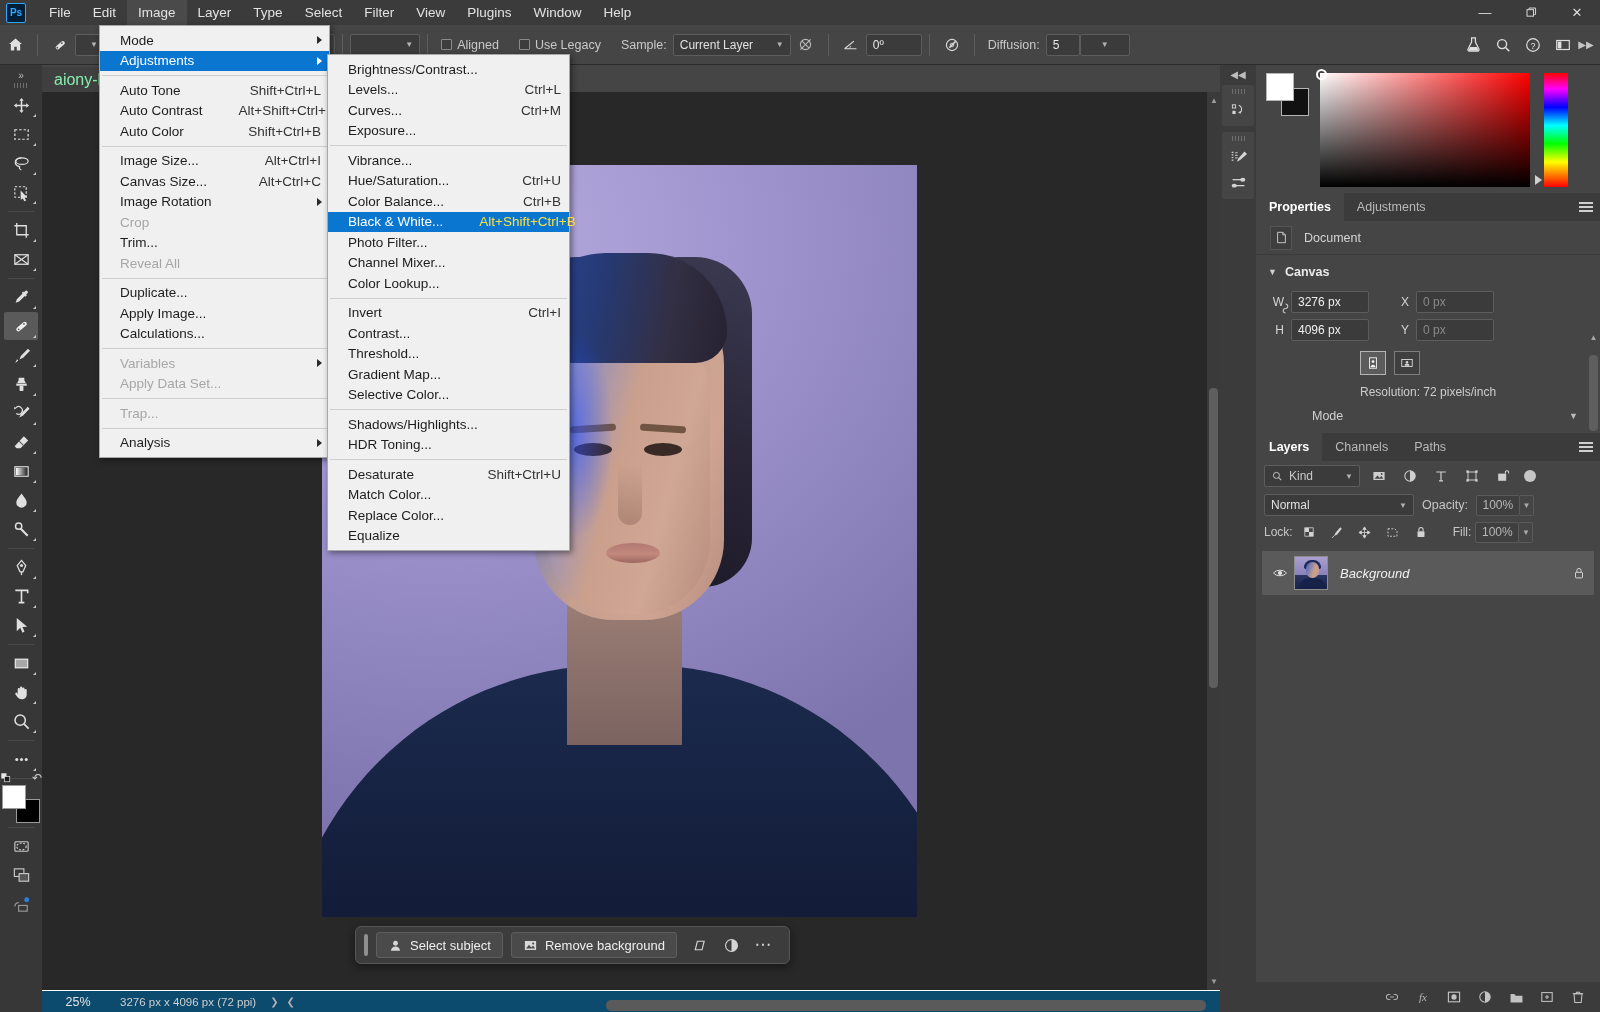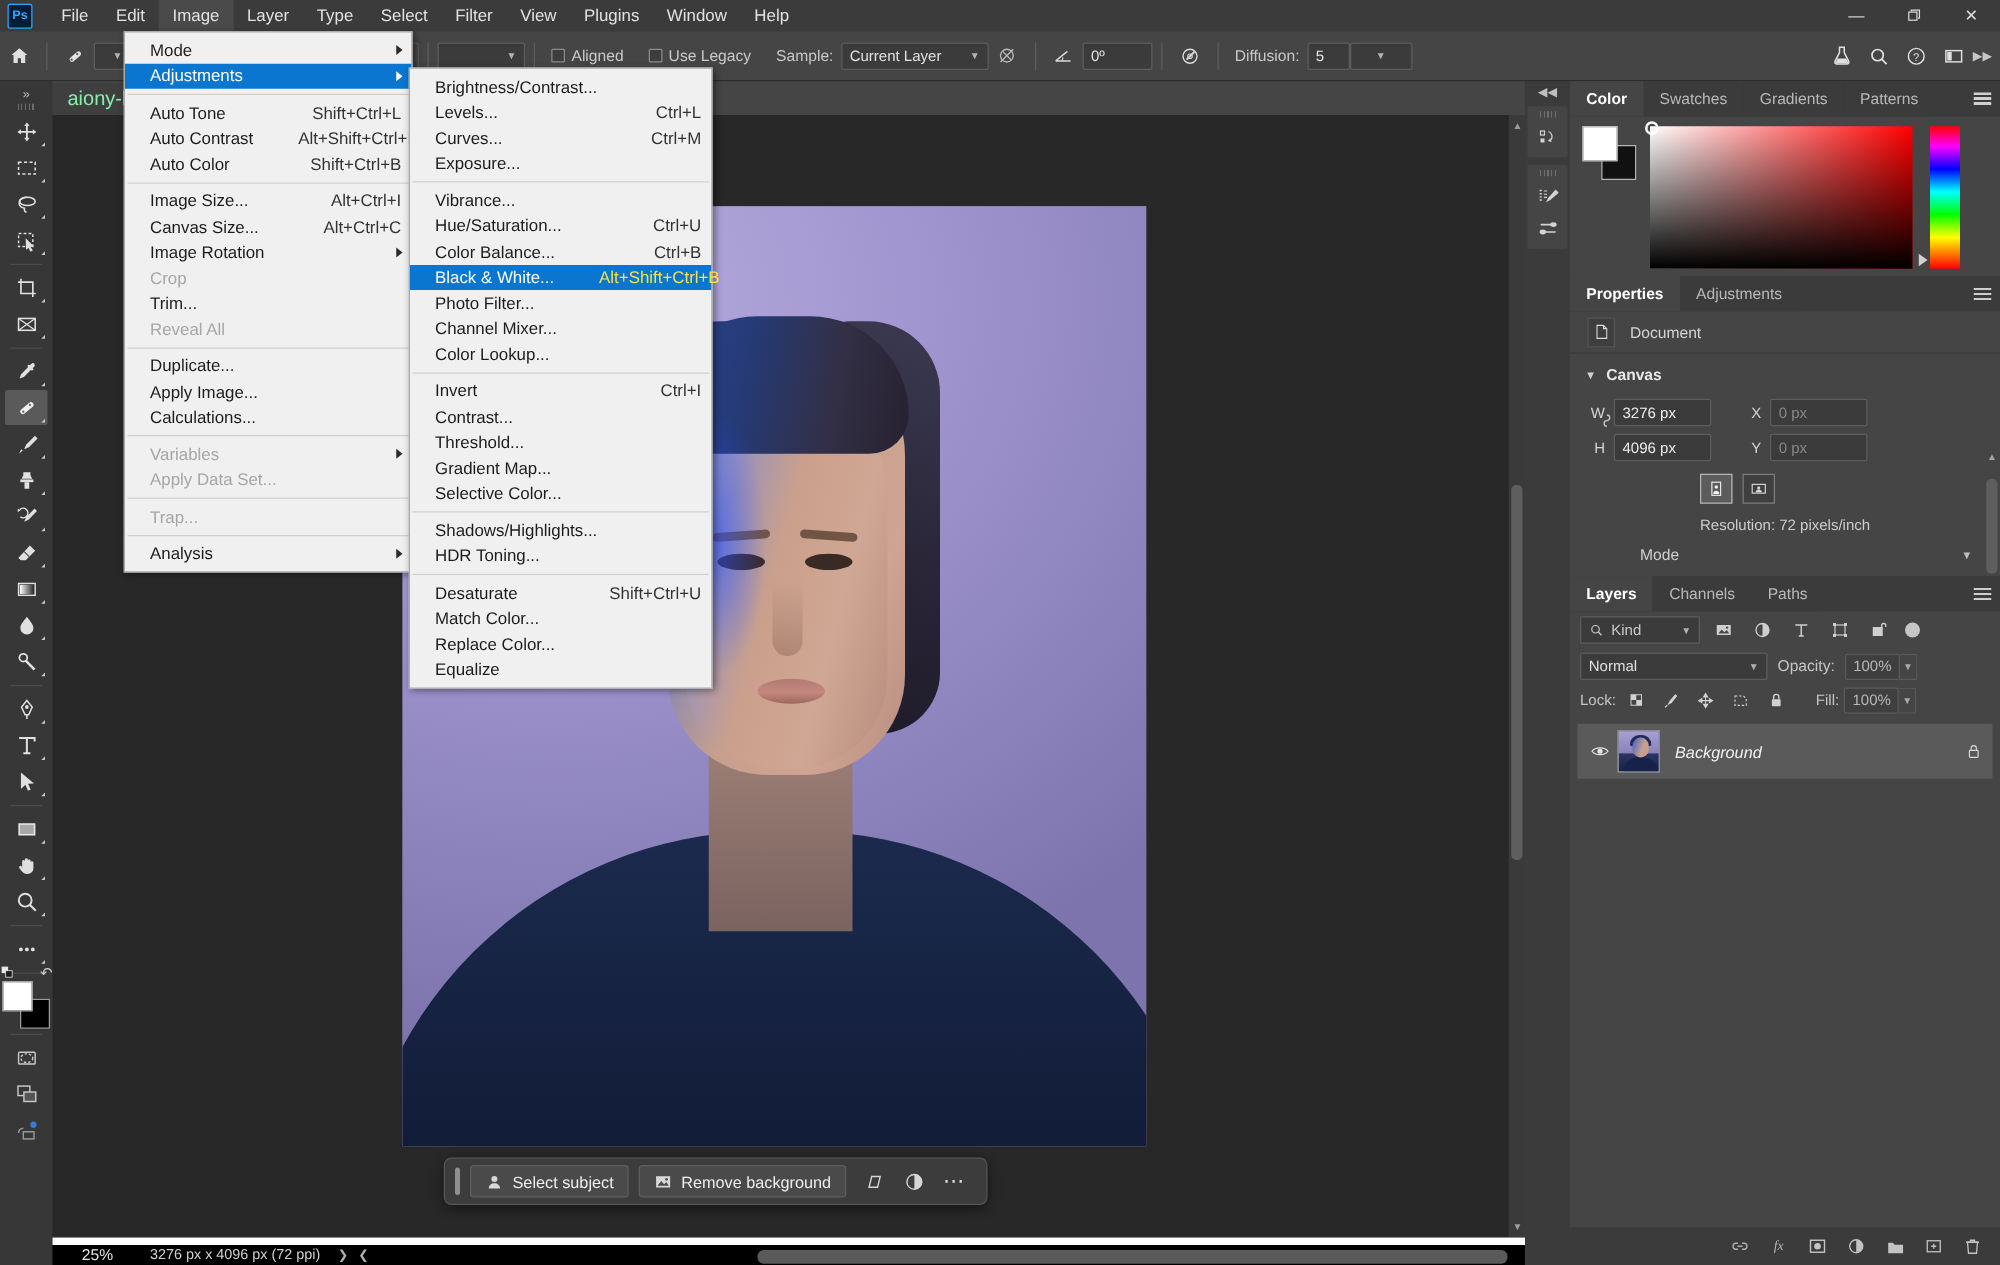--- a/index.html
+++ b/index.html
@@ -85,21 +85,21 @@
   .canvas-vup{position:absolute;right:2px;top:4px;color:#9b9b9b;font-size:8px;}
   .canvas-vdn{position:absolute;right:2px;bottom:4px;color:#9b9b9b;font-size:8px;}
 
   
   .ctxbar{position:absolute;left:355px;bottom:48px;height:38px;background:#3c3c3c;border:1px solid #565656;border-radius:6px;display:flex;align-items:center;padding:0 8px;box-shadow:0 3px 10px rgba(0,0,0,.45);}
   .ctx-grip{width:4px;height:22px;background:#8f8f8f;border-radius:2px;margin-right:8px;}
   .ctx-btn{display:flex;align-items:center;gap:7px;height:26px;padding:12px 11px;background:#4a4a4a;border:1px solid #5e5e5e;border-radius:3px;color:#eee;font-size:13px;margin-right:8px;}
   .ctx-ic{width:30px;height:26px;display:flex;align-items:center;justify-content:center;color:#ddd;margin-right:2px;}
 
   
-  .statusbar{position:absolute;left:42px;bottom:0;width:1178px;height:22px;background:#000000;display:flex;align-items:center;font-size:11.5px;color:#cfcfcf;border-top:6px solid #ffffff;}
+  .statusbar{position:absolute;left:42px;bottom:0;width:1178px;height:22px;background:#0c4a6e;display:flex;align-items:center;font-size:11.5px;color:#cfcfcf;border-top:1px solid #ffffff;}
   .sb-zoom{width:72px;text-align:center;font-size:12.5px;color:#e4e4e4;}
   .sb-info{padding:0 6px;}
   .sb-arrow{color:#b0b0b0;font-size:10px;padding:0 8px;}
   .sb-hscroll{position:absolute;right:14px;bottom:1px;width:600px;height:11px;}
   .sb-hthumb{position:absolute;left:0;top:0;width:600px;height:11px;background:#5a5a5a;border-radius:5px;}
   .leftbottom{position:absolute;left:0;bottom:0;width:42px;height:22px;background:#373737;}
 
   
   .railcol{position:absolute;left:1220px;top:65px;width:36px;bottom:0;background:#3b3b3b;}
   .rail-chev{width:36px;height:18px;display:flex;align-items:center;justify-content:center;color:#bdbdbd;font-size:10px;}
@@ -616,29 +616,20 @@
             <path d="M7 12.5h10" stroke="#d4d4d4" stroke-width="1.5"></path>
             <ellipse cx="5" cy="12.5" rx="3" ry="2.3" fill="#d4d4d4"></ellipse>
           </svg>
       </div>
     </div>
   </div>
 
   <div class="panels">
 
     <div class="panel">
-      <div class="ptabs" id="color-tabs">
-          <div class="ptab on">Color</div>
-          <div class="ptab">Swatches</div>
-          <div class="ptab">Gradients</div>
-          <div class="ptab">Patterns</div>
-          <div class="pmenu">
-            <i></i>
-          </div>
-        </div>
       <div class="colorbody">
         <div class="cp-sw">
           <div class="cp-bg"></div>
           <div class="cp-fg"></div>
         </div>
         <div class="cp-field">
           <div class="cp-cursor"></div>
         </div>
         <div class="cp-hue">
           <div class="cp-huearrow"></div>

